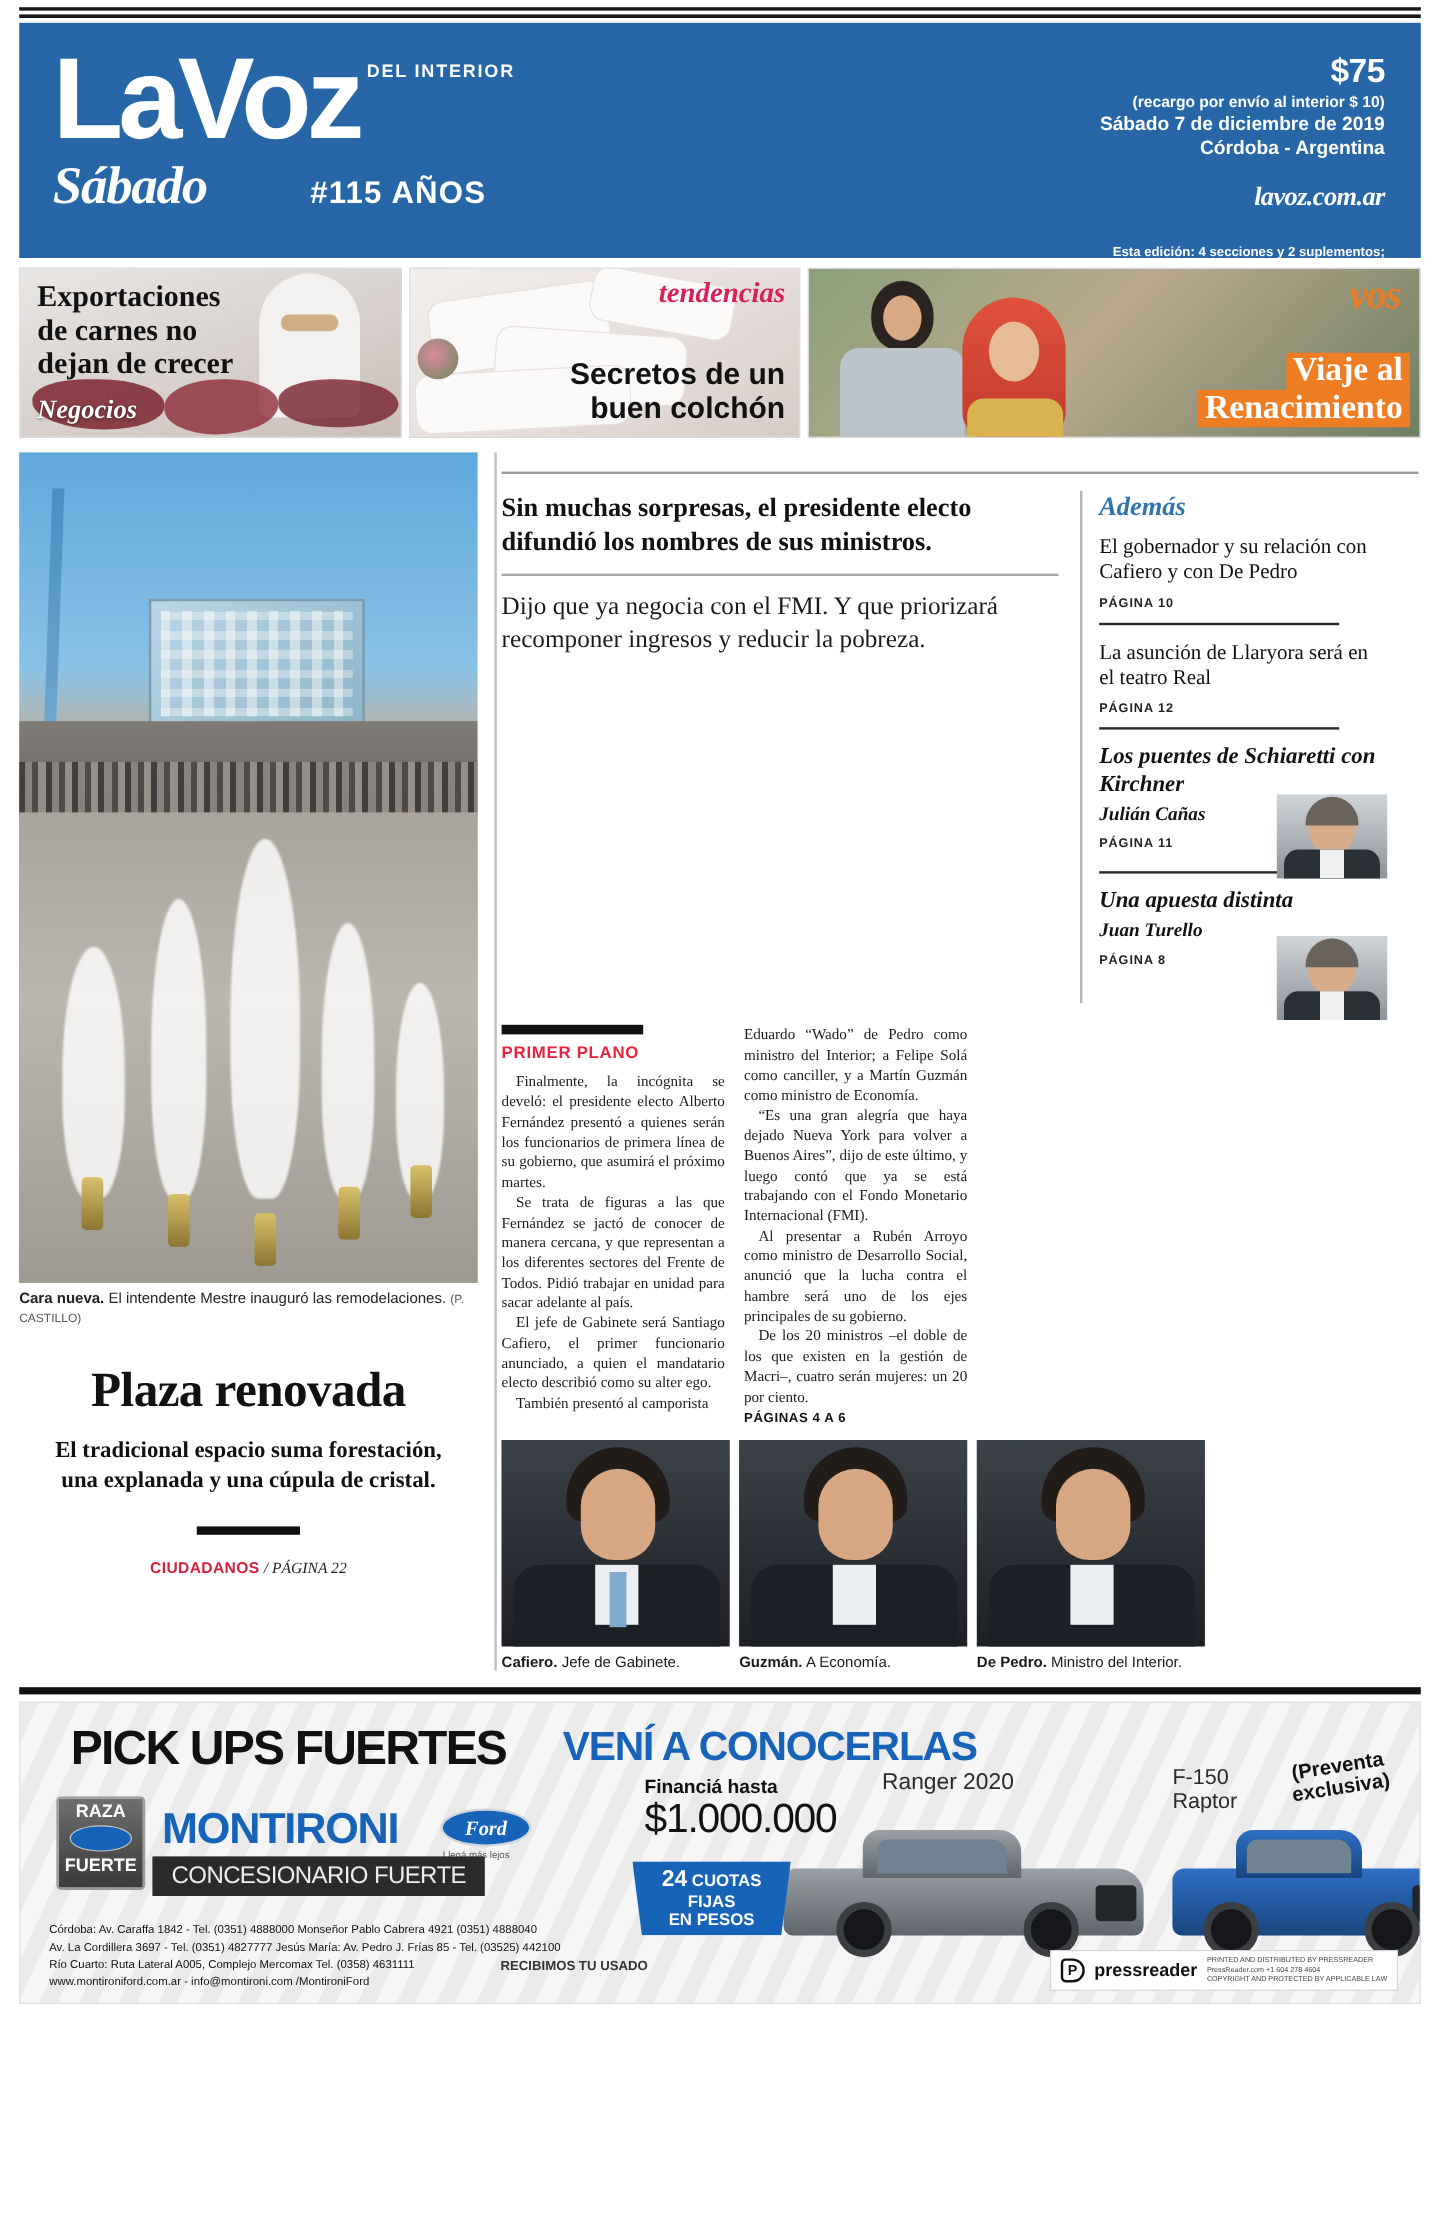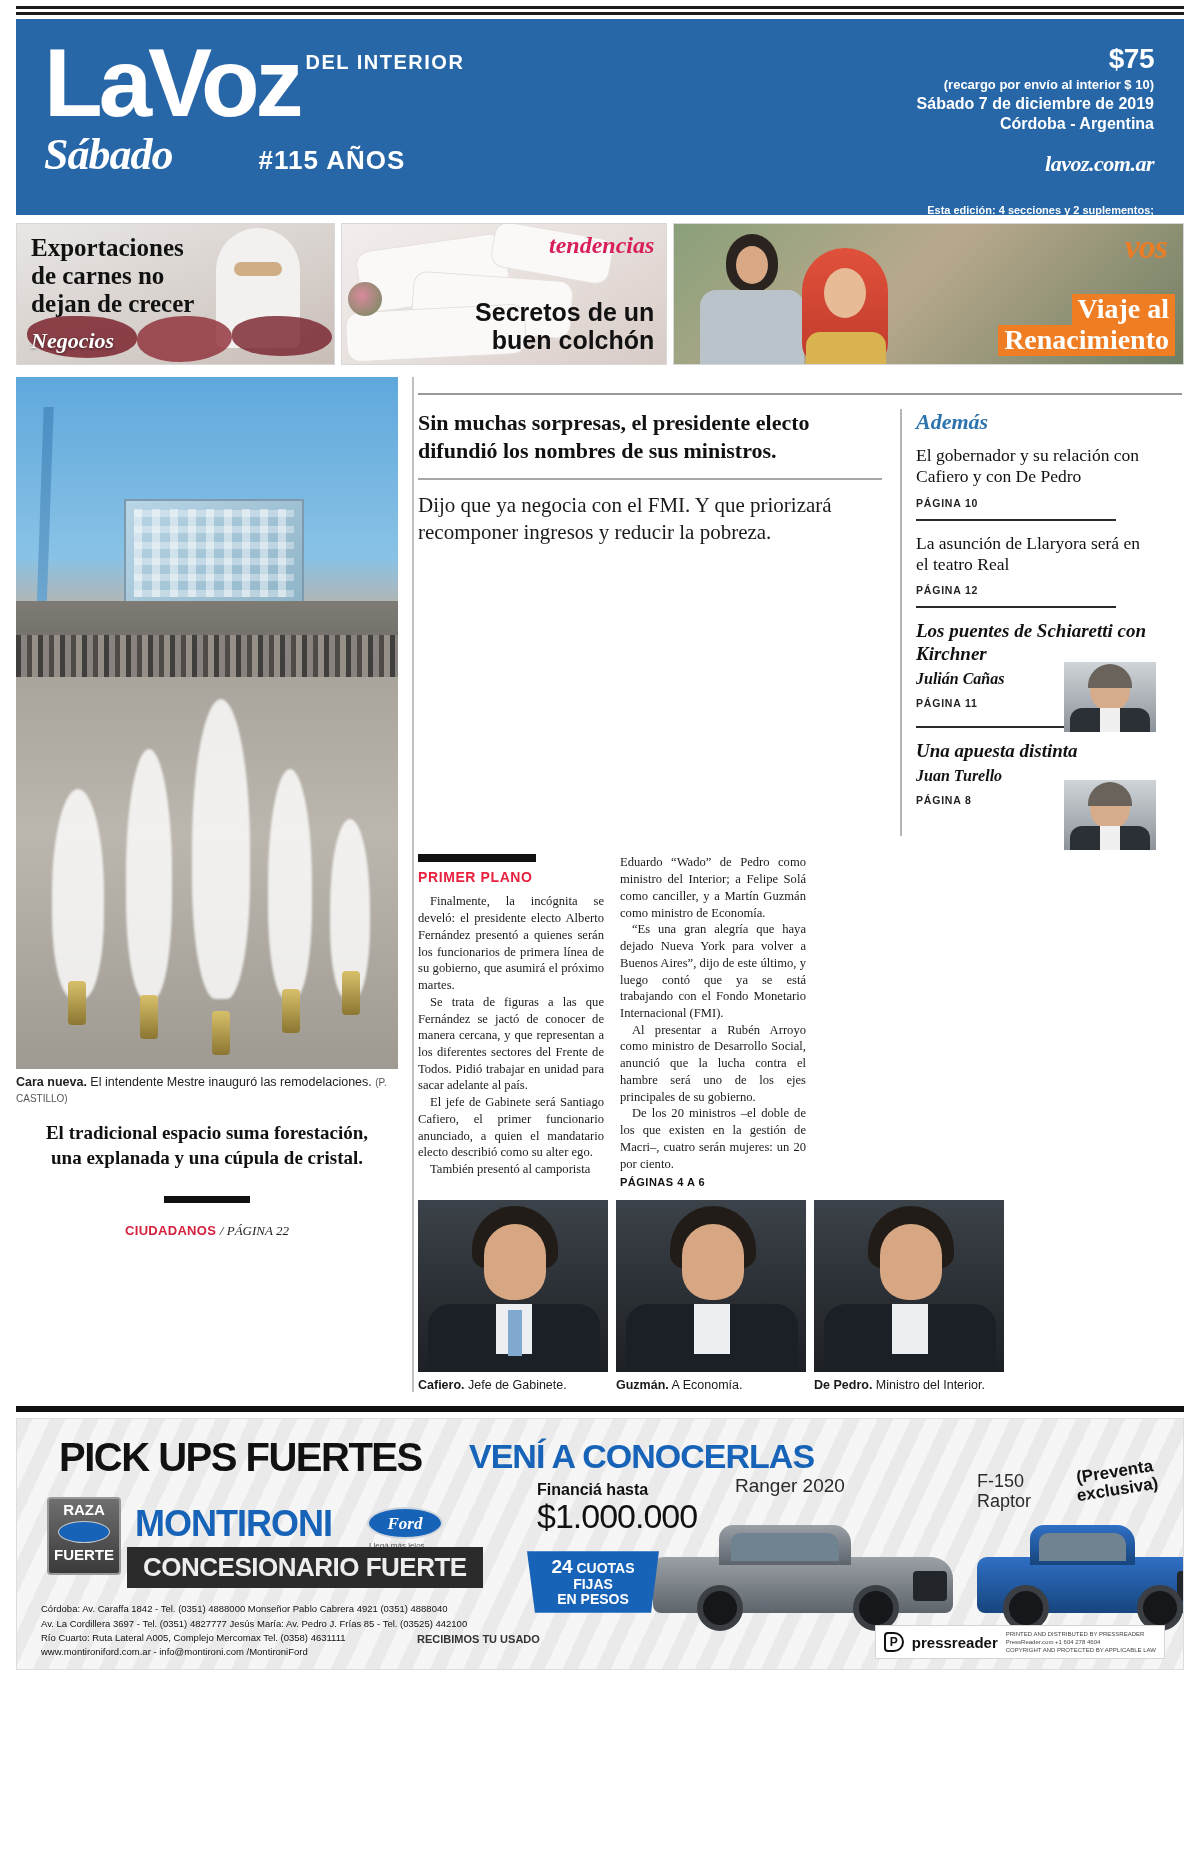--- a/index.html
+++ b/index.html
@@ -25,21 +25,21 @@
   .mh-left { position:absolute; left:28px; top:22px; }
   .logo-row { display:flex; align-items:flex-start; }
   .logo-main {
     font-family:"Liberation Sans", sans-serif;
     font-weight:bold; font-size:96px; line-height:0.88;
     letter-spacing:-4px; color:#fff;
   }
   .logo-sup { margin-left:6px; margin-top:10px; }
   .logo-del {
     font-family:"Liberation Sans", sans-serif;
-    font-weight:bold; font-size:20px; letter-spacing:1.5px; color:#fff;
+    font-weight:bold; font-size:15px; letter-spacing:1.5px; color:#fff;
   }
   .logo-row2 { display:flex; align-items:baseline; margin-top:4px; }
   .logo-sabado {
     font-family:"Liberation Serif", serif; font-style:italic;
     font-weight:bold; font-size:44px; color:#fff; letter-spacing:-1px;
   }
   .logo-anos {
     font-family:Liberation Sans, sans-serif; font-weight:bold;
     font-size:26px; letter-spacing:1px; color:#fff; margin-left:86px;
   }
@@ -294,22 +294,22 @@
     font-family:"Liberation Serif", serif; font-style:italic; font-weight:bold;
     font-size:17px; text-align:center; line-height:30px;
   }
   .ford-tag {
     position:absolute; left:352px; top:122px; z-index:4;
     font-family:"Liberation Sans", sans-serif; font-size:8px; color:#555;
   }
   .concesionario {
     position:absolute; left:110px; top:128px; z-index:4;
     background:#2b2b2b; color:#ededed; padding:5px 16px;
-    font-family:"Liberation Sans", sans-serif; font-weight:bold;
-    font-size:26px; letter-spacing:-0.5px;
+    font-family:"Liberation Sans", sans-serif; font-weight:normal;
+    font-size:20px; letter-spacing:-0.5px;
   }
   .ad-financia {
     position:absolute; left:520px; top:62px; z-index:4; text-align:left;
     font-family:"Liberation Sans", sans-serif; color:#111;
   }
   .ad-financia .f1{font-size:16px;font-weight:bold;}
   .ad-financia .f2{font-size:34px;font-weight:normal;letter-spacing:-1px;margin-top:-2px;}
   .cuotas {
     position:absolute; left:510px; top:132px; z-index:4; width:132px;
     background:#1763b8; color:#fff; padding:6px 8px;
@@ -466,20 +466,21 @@
           <div class="nozzle n2"></div>
           <div class="nozzle n3"></div>
         <div class="nozzle n4"></div>
           <div class="nozzle n5"></div>
       </div>
       <div class="caption">
         <b>Cara nueva.</b>
         <span>El intendente Mestre inauguró las remodelaciones.</span>
         <span class="credit">(P. CASTILLO)</span>
       </div>
+      <div class="plaza-head">Plaza renovada</div>
       <div class="plaza-deck" style="white-space:pre-line">El tradicional espacio suma forestación,
 una explanada y una cúpula de cristal.</div>
       <div class="plaza-rule"></div>
       <div class="plaza-foot">
         <span class="sec">CIUDADANOS</span>
         <span class="pg">/ PÁGINA 22</span>
       </div>
     </div>
 
     <div class="col-right">

